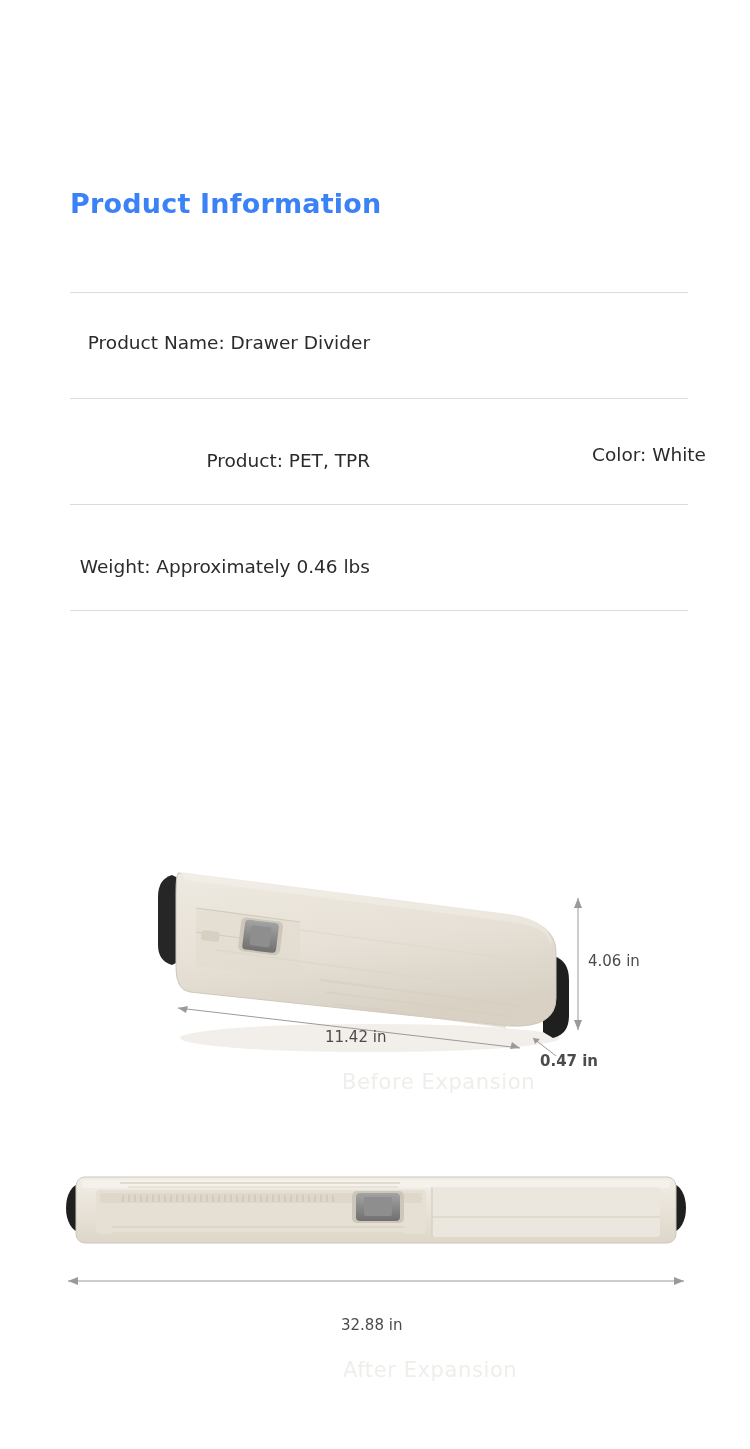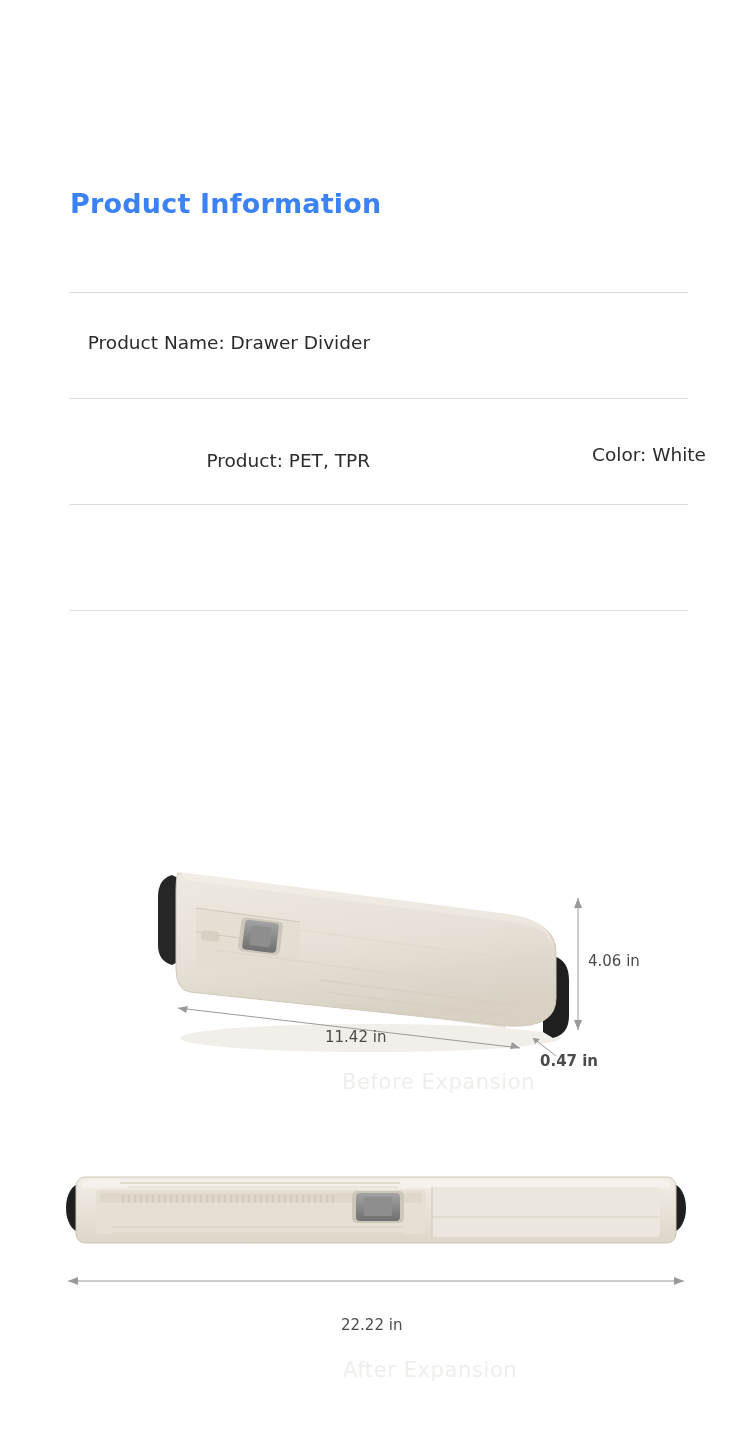--- a/index.html
+++ b/index.html
@@ -129,20 +129,21 @@
     <div class="divider"></div>
 
     <div class="spec-row">
       <div class="spec-cell cell-left-2">Product: PET, TPR</div>
       <div class="spec-cell cell-right">Color: White</div>
     </div>
 
     <div class="divider"></div>
 
     <div class="spec-row">
+      <div class="spec-cell cell-left-2">Weight: Approximately 0.46 lbs</div>
     </div>
 
     <div class="divider"></div>
 
   </div>
 
   <div class="figure-area">
 
     <svg width="750" height="360" viewBox="0 0 750 360" style="position:absolute;left:0;top:20px;">
       <defs>
@@ -289,19 +290,19 @@
 
       <rect x="352" y="56" width="52" height="32" rx="5" fill="#cdc6ba"></rect>
       <rect x="356" y="58" width="44" height="28" rx="4" fill="url(#btnGrad)"></rect>
       <rect x="364" y="62" width="28" height="19" rx="2" fill="#8e8e8e"></rect>
 
       <line x1="68" y1="146" x2="684" y2="146" stroke="#9a9a9a" stroke-width="1"></line>
       <polygon points="68,146 78,142 78,150" fill="#9a9a9a"></polygon>
       <polygon points="684,146 674,142 674,150" fill="#9a9a9a"></polygon>
     </svg>
 
-    <div class="dim-label" style="left:341px; top:556px;">22.22 in</div>
+    <div class="dim-label" style="left:341px; top:556px;">32.88 in</div>
 
     <div class="watermark wm-2">After Expansion</div>
 
   </div>
 
 </div>
 
 </body></html>

